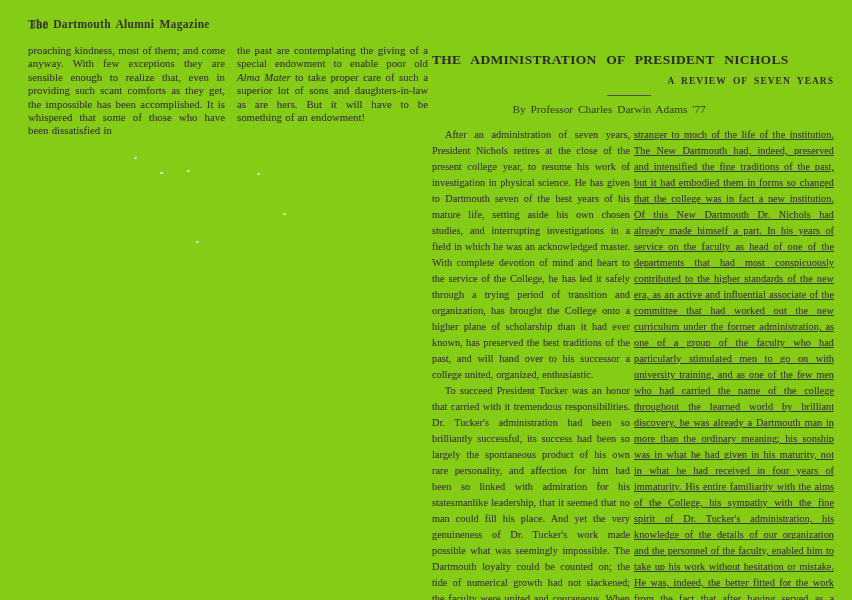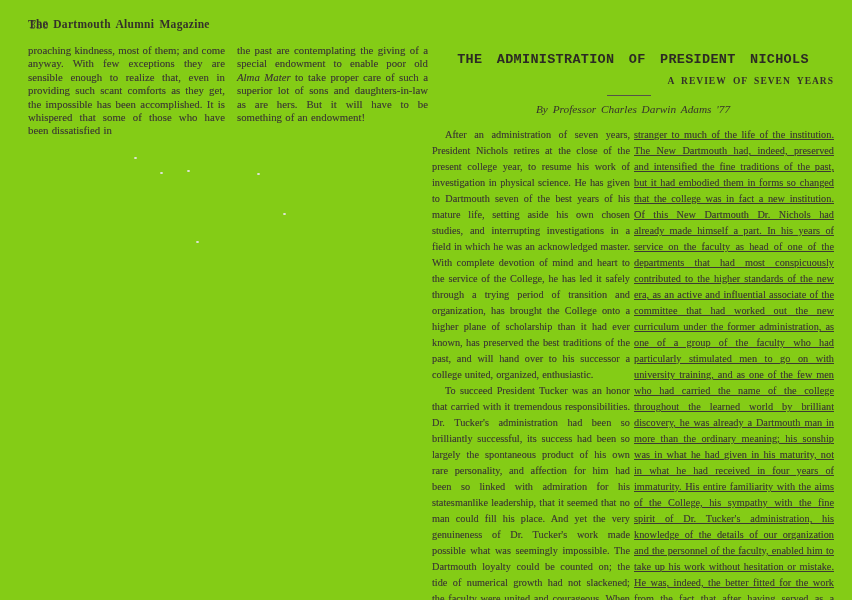--- a/index.html
+++ b/index.html
@@ -49,27 +49,25 @@
   }
   #lp-col1 { left: 28px;  width: 197px; }
   #lp-col2 { left: 237px; width: 191px; }
   .italic { font-style: italic; }
   
   .article-title {
     position: absolute;
     top: 52px;
     left: 432px;
     width: 402px;
-    text-align: center;
     font-size: 13.5px;
     font-weight: bold;
     letter-spacing: 0.3px;
     word-spacing: 6px;
     color: #2c2a24;
-    font-family: Liberation Mono, monospace;
   }
   .article-subtitle {
     position: absolute;
     top: 76px;
     left: 432px;
     width: 402px;
     text-align: right;
     font-size: 9.5px;
     font-weight: bold;
     letter-spacing: 1px;
@@ -80,24 +78,23 @@
     position: absolute;
     top: 95px;
     left: 607px;
     width: 44px;
     height: 1px;
     background: #55524a;
   }
   .byline {
     position: absolute;
     top: 103px;
-    left: 432px;
+    left: 408px;
     width: 402px;
     text-align: center;
-    font-style: italic;
     font-size: 11.3px;
     word-spacing: 2px;
     color: #37342d;
   }
   .rp-col {
     position: absolute;
     top: 127px;
     font-size: 10.3px;
     line-height: 16px;
     text-align: justify;

